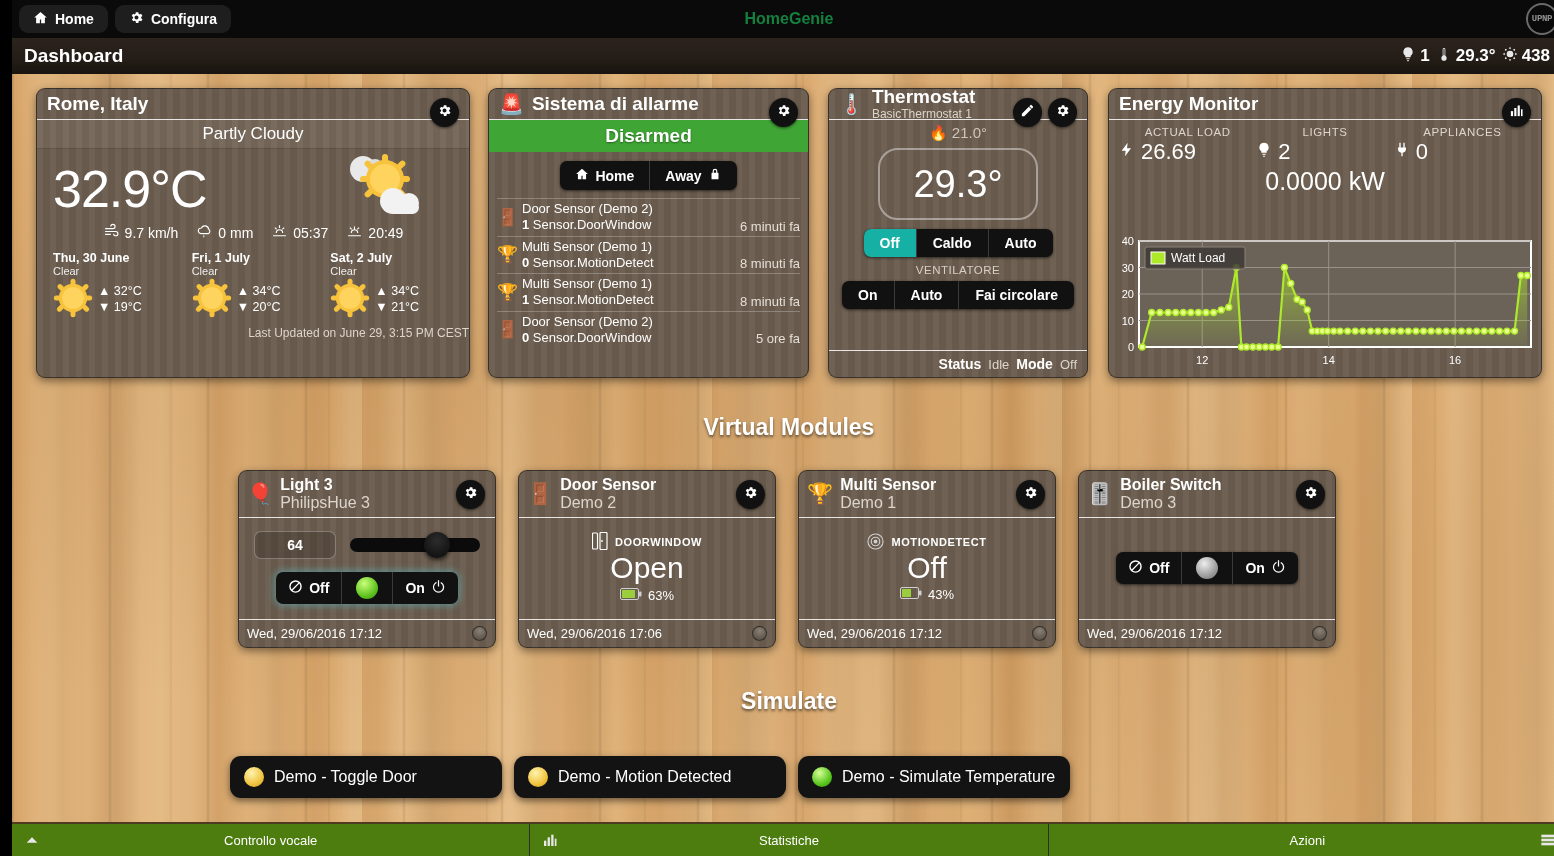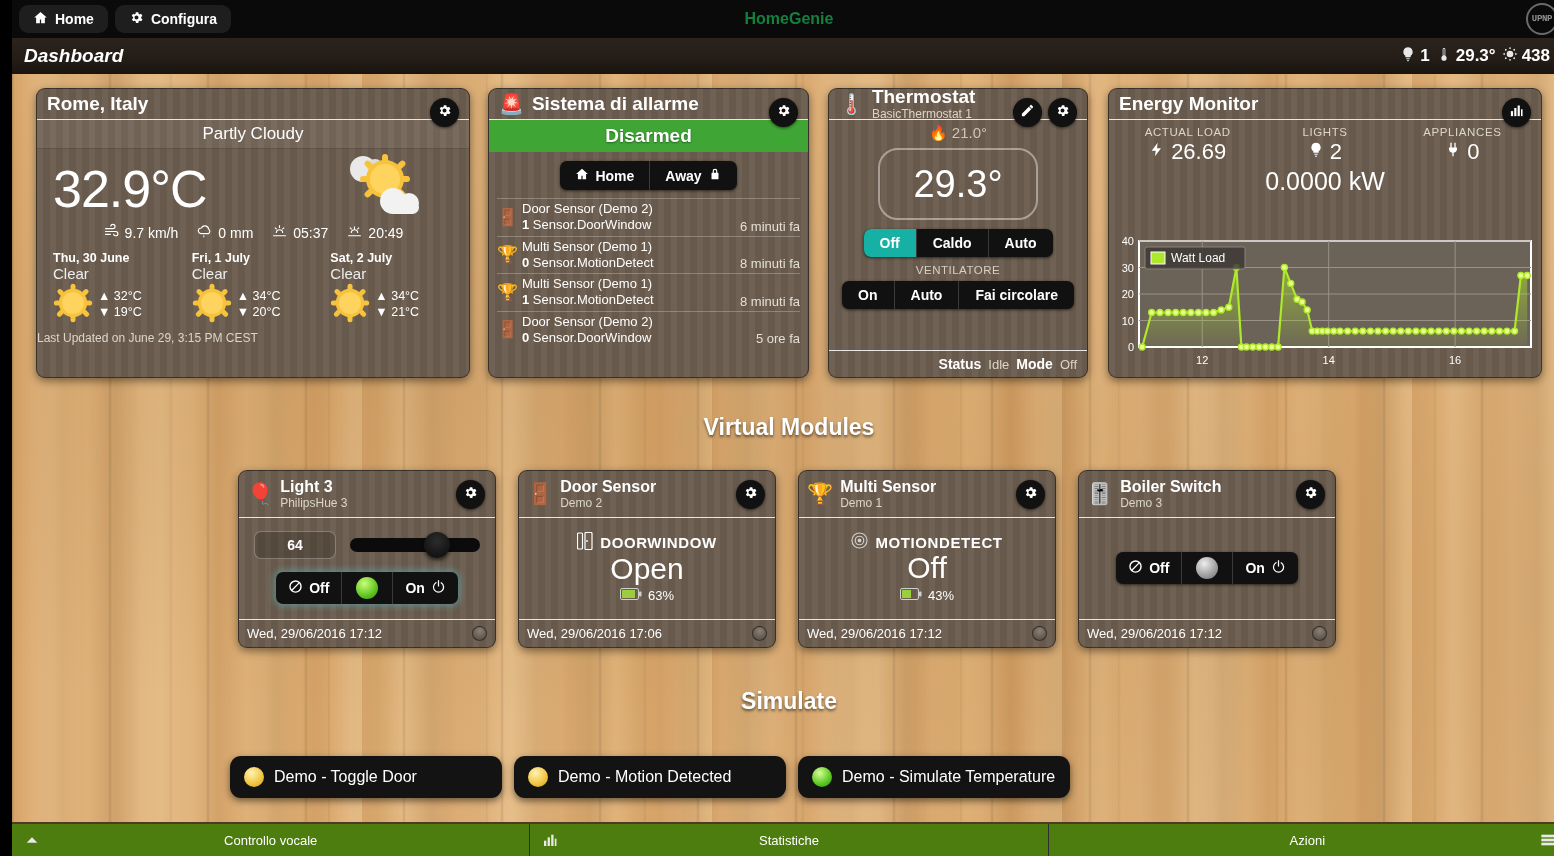--- a/index.html
+++ b/index.html
@@ -57,21 +57,21 @@
     color:#8f8f8f; font-size:9px; font-weight:bold; letter-spacing:-.3px;
     font-family:"Liberation Mono", monospace; cursor:pointer;
   }
 
   
   .titlebar {
     position:absolute; left:0; top:38px; width:1554px; height:36px;
     background:linear-gradient(180deg,#2b231c 0%,#241d17 60%,#191410 100%);
     display:flex; align-items:center; z-index:15;
   }
-  .page-title { color:#fff; font-size:19px; font-weight:bold; margin-left:12px;font-style:italic; }
+  .page-title { color:#fff; font-size:19px; font-weight:bold; margin-left:12px; }
   .status-cluster {
     margin-left:auto; margin-right:16px; display:flex; align-items:center;
     gap:6px; color:#fff; font-size:17px; font-weight:bold;
   }
   .status-cluster .si { display:flex; align-items:center; gap:4px; }
   .status-cluster svg { width:16px; height:18px; fill:#e8e8e8; }
 
   
   .widget {
     position:absolute;
@@ -109,24 +109,24 @@
   .wx-icon { margin-left:auto; margin-right:28px; }
   .wx-row {
     display:flex; justify-content:center; gap:18px; color:#fff;
     font-size:14px; margin-top:-4px;
   }
   .wx-row .i { display:flex; align-items:center; gap:5px; }
   .wx-row svg { width:17px; height:17px; fill:none; stroke:#fff; stroke-width:1.6; }
   .wx-fc { display:flex; padding:8px 8px 0 8px; }
   .wx-day { flex:1; padding-left:8px; }
   .wx-day .d { color:#fff; font-size:12.5px; font-weight:bold; }
-  .wx-day .c { color:#eee; font-size:15px; }
+  .wx-day .c { color:#eee; font-size:11px; }
   .wx-day .r { display:flex; align-items:center; gap:5px; margin-top:1px; }
   .wx-day .tt { color:#fff; font-size:12.5px; line-height:1.25; }
-  .wx-upd { text-align:left; color:#ddd5cb; font-size:12px; margin-top:4px; }
+  .wx-upd { text-align:right; color:#ddd5cb; font-size:12px; margin-top:4px; }
 
   
   #alarm { left:476px; top:88px; width:321px; height:290px; }
   .alarm-state {
     background:#3fa535; color:#fff; text-align:center;
     font-size:19px; font-weight:bold; padding:5px 0;
     text-shadow:0 1px 2px rgba(0,0,0,.4);
   }
   .alarm-btns { display:flex; justify-content:center; padding:9px 0 8px; }
   .segbar { display:flex; background:#111; border-radius:7px; overflow:hidden; box-shadow:0 1px 3px rgba(0,0,0,.6); }
@@ -168,21 +168,21 @@
     display:flex; align-items:center; justify-content:flex-end; gap:7px; padding-right:10px;
   }
   .th-foot b { color:#fff; font-size:14px; }
   .th-foot i { color:#ddd5cb; font-size:13px; font-style:normal; }
 
   
   #energy { left:1096px; top:88px; width:434px; height:290px; }
   .en-stats { display:flex; padding:6px 10px 0; }
   .en-col { flex:1; text-align:center; }
   .en-col .lb { color:#ded6cc; font-size:11.5px; letter-spacing:.6px; }
-  .en-col .vl { color:#fff; font-size:22px; display:flex; align-items:center; justify-content:center; gap:6px; margin-top:1px; }
+  .en-col .vl { color:#fff; font-size:22px; display:flex; align-items:center; gap:6px; margin-top:1px; }
   .en-col .vl svg { width:16px; height:19px; fill:#fff; }
   .en-kw { text-align:center; color:#fff; font-size:25px; margin-top:2px; }
   .chart-wrap { position:absolute; left:0; right:0; bottom:4px; height:140px; }
 
   
   .sect {
     position:absolute; left:0; width:1554px; text-align:center;
     color:#fff; font-size:23px; font-weight:bold;
     text-shadow:0 2px 3px rgba(0,0,0,.55);
   }
@@ -193,34 +193,34 @@
     background:#6a5c4d; border-radius:9px;
     border:1px solid rgba(0,0,0,.45);
     box-shadow:0 3px 8px rgba(0,0,0,.45); overflow:hidden;
     background-image:linear-gradient(90deg, rgba(255,255,255,.03) 0 6px, rgba(0,0,0,.03) 6px 13px);
     background-size:13px 100%;
   }
   .mod-head { height:47px; display:flex; align-items:center; padding:0 8px;
               border-bottom:1px solid rgba(255,255,255,.85); position:relative; }
   .mod-head .mi { font-size:21px; margin-right:7px; }
   .mod-head .mt { color:#fff; font-size:16px; font-weight:bold; line-height:1.1; }
-  .mod-head .msb { color:#ddd5cb; font-size:12px; line-height:1.2; }
+  .mod-head .msb { color:#ddd5cb; font-size:16px; line-height:1.2; }
   .mod-body { height:99px; display:flex; flex-direction:column; align-items:center; justify-content:center; }
   .mod-foot {
     position:absolute; left:0; right:0; bottom:0; height:28px;
     border-top:1px solid rgba(255,255,255,.85);
     display:flex; align-items:center; padding:0 8px;
   }
   .mod-foot .ts { color:#fff; font-size:13px; }
   .mod-foot .dot {
     margin-left:auto; width:15px; height:15px; border-radius:50%;
     background:radial-gradient(circle at 50% 30%, #8b8176, #4e463c);
     border:1px solid rgba(0,0,0,.5); cursor:pointer;
   }
-  .sens-lbl { color:#fff; font-size:15px; font-weight:bold; letter-spacing:.6px;
+  .sens-lbl { color:#fff; font-size:11px; font-weight:bold; letter-spacing:.6px;
               display:flex; align-items:center; gap:7px; }
   .sens-val { color:#fff; font-size:30px; font-weight:300; line-height:1.05; }
   .batt { display:flex; align-items:center; gap:6px; color:#fff; font-size:13px; margin-top:4px; }
 
   .lvlbox {
     width:82px; height:28px; border-radius:7px;
     background:rgba(0,0,0,.18); border:1px solid rgba(255,255,255,.28);
     display:flex; align-items:center; justify-content:center;
     color:#fff; font-size:14px; font-weight:bold;
   }

